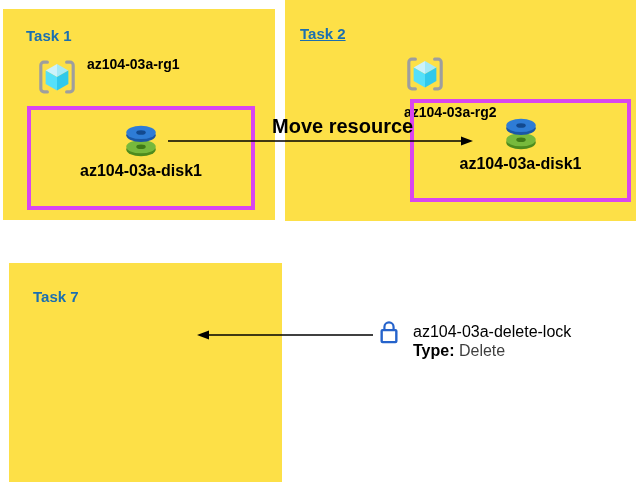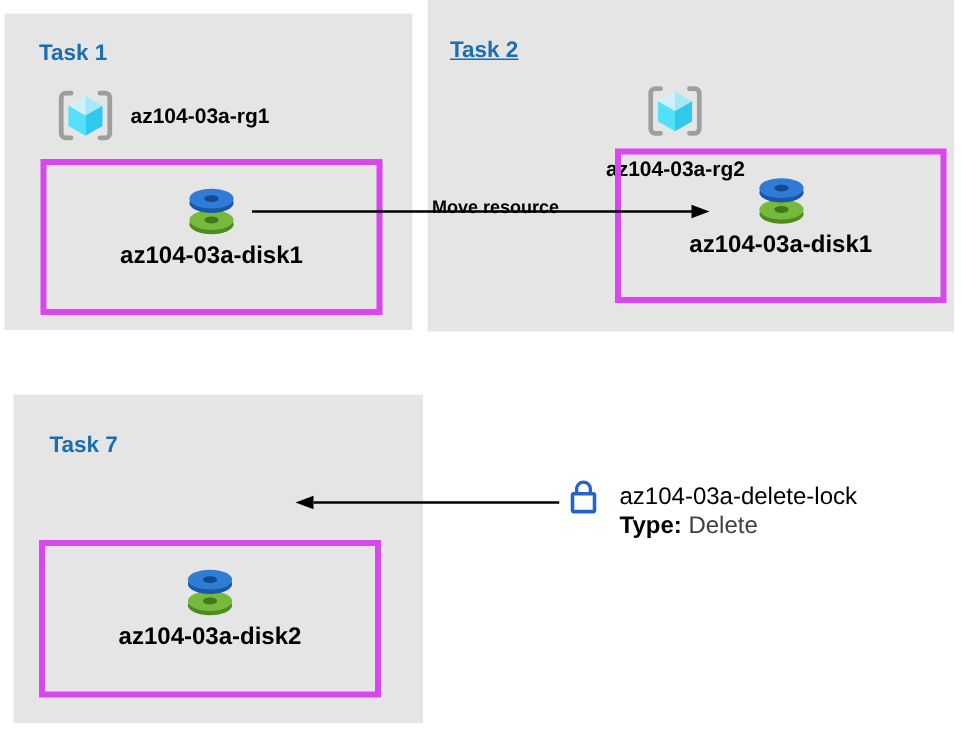--- a/index.html
+++ b/index.html
@@ -1,48 +1,48 @@
 <!DOCTYPE html>
 <html><head>
 <meta charset="utf-8">
 <style>
   html,body { margin:0; padding:0; background:#ffffff; }
   * { box-sizing:border-box; }
   .canvas {
     position:relative; width:641px; height:487px; background:#ffffff;
     font-family:"Liberation Sans", sans-serif; color:#000; overflow:hidden;
   }
-  .panel { position:absolute; background:#e5e5e5; }
+  .panel { position:absolute; background:#fde047; }
   .panel-1 { left:3px;   top:9px;   width:272px; height:211px; }
   .panel-2 { left:285px; top:0px;   width:351px; height:221px; }
   .panel-3 { left:9px;   top:263px; width:273px; height:219px; }
 
   .task-heading { position:absolute; font-size:15px; font-weight:bold; color:#1b6fb0; white-space:nowrap; }
   .panel-1 .task-heading { left:23px; top:6px; }
   .panel-2 .task-heading { left:15px; top:13px;text-decoration:underline; }
   .panel-3 .task-heading { left:24px; top:13px; }
 
-  .rg-row { position:absolute; display:flex; align-items:center; gap:9px; }
+  .rg-row { position:absolute; display:flex; align-items:flex-start; gap:9px; }
   .panel-1 .rg-row { left:33px;  top:47px; }
   .panel-2 .rg-row { left:119px; top:53px;flex-direction:column; }
   .panel-3 .rg-row { left:26px;  top:50px; }
   .rg-icon { width:42px; height:42px; display:block; }
   .rg-label { font-size:14px; font-weight:bold; white-space:nowrap; }
 
   .resource-box {
     position:absolute; border:4px solid #d946ef; background:transparent;
     display:flex; flex-direction:column; align-items:center;
   }
   .panel-1 .resource-box { left:24px;  top:97px; width:228px; height:104px; }
   .panel-2 .resource-box { left:125px; top:99px; width:221px; height:103px; }
   .panel-3 .resource-box { left:17px;  top:97px; width:228px; height:105px; }
   .disk-icon { width:38px; height:35px; margin-top:13px; display:block; }
   .disk-label { font-size:16px; font-weight:bold; margin-top:4px; white-space:nowrap; }
 
-  .move-label { position:absolute; left:288px; top:115px; font-size:12px; font-weight:bold; white-space:nowrap;margin-top:16px; }
+  .move-label { position:absolute; left:272px; top:115px; font-size:20px; font-weight:bold; white-space:nowrap; }
 
   .arrow-svg { position:absolute; overflow:visible; }
   #arrow-move { left:166px; top:133px; }
   #arrow-lock { left:195px; top:327px; }
 
   .lock-box {
     position:absolute; left:373px; top:315px; width:32px; height:37px;
     background:#ffffff; display:flex; align-items:center; justify-content:center;
   }
   .lock-text { position:absolute; left:413px; top:322px; font-size:16px; line-height:19px; white-space:nowrap; }
@@ -116,33 +116,20 @@
         </svg>
       </span>
       <span class="disk-label">az104-03a-disk1</span>
     </div>
   </section>
 
   <section class="panel panel-3">
     <h2 class="task-heading">Task 7</h2>
 
 
-    <div class="resource-box">
-      <span>
-        <svg class="disk-icon" viewBox="0 0 40 36" aria-hidden="true">
-          <ellipse cx="20" cy="27.5" rx="15.5" ry="7" fill="#4d8b1e"></ellipse>
-          <ellipse cx="20" cy="24.5" rx="15.5" ry="7" fill="#77b93c"></ellipse>
-          <ellipse cx="20" cy="24.5" rx="5" ry="2.4" fill="#3f7a16"></ellipse>
-          <ellipse cx="20" cy="12.5" rx="15.5" ry="7" fill="#1a57a5"></ellipse>
-          <ellipse cx="20" cy="9.5" rx="15.5" ry="7" fill="#2e7cd6"></ellipse>
-          <ellipse cx="20" cy="9.5" rx="5" ry="2.4" fill="#12498f"></ellipse>
-        </svg>
-      </span>
-      <span class="disk-label">az104-03a-disk2</span>
-    </div>
   </section>
 
   <div class="move-label">Move resource</div>
 
   <svg id="arrow-move" class="arrow-svg" width="308" height="16" aria-hidden="true">
     <line x1="2" y1="8" x2="296" y2="8" stroke="#000" stroke-width="1.6"></line>
     <polygon points="295,3.5 307,8 295,12.5" fill="#000"></polygon>
   </svg>
 
   <svg id="arrow-lock" class="arrow-svg" width="180" height="16" aria-hidden="true">

